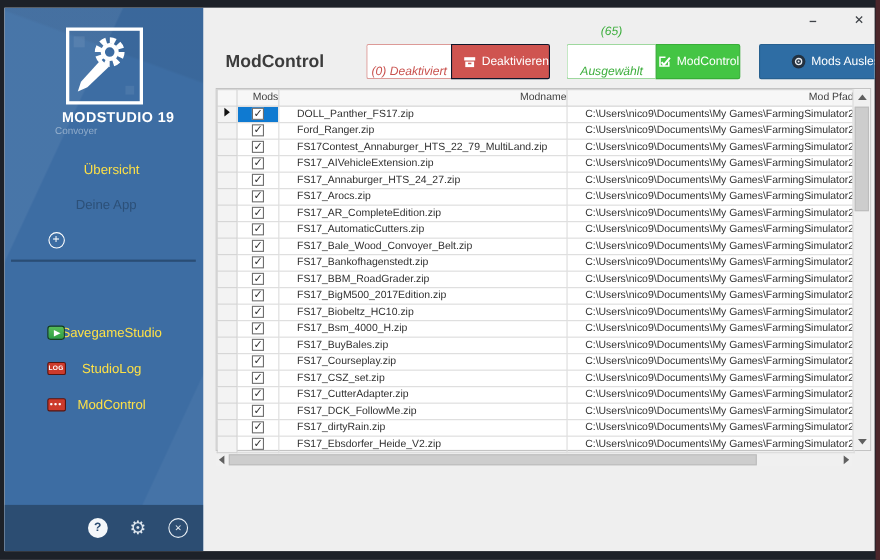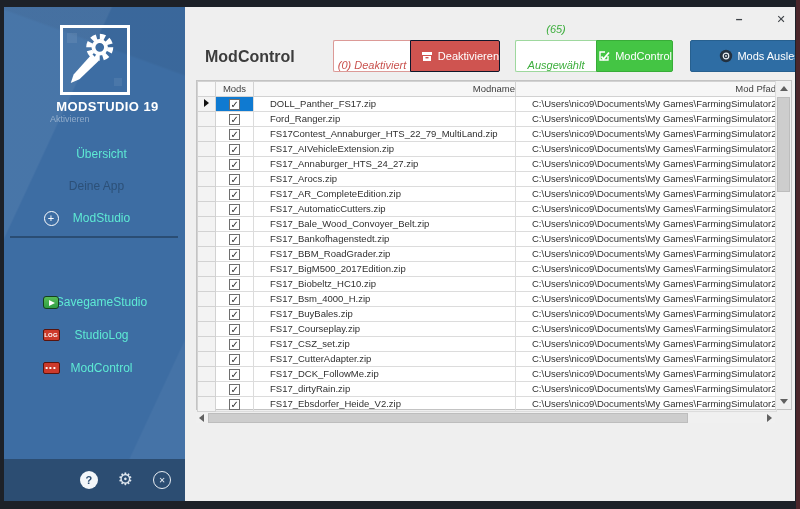--- a/index.html
+++ b/index.html
@@ -18,21 +18,21 @@
       linear-gradient(200deg, rgba(0,0,0,0.05) 0 12%, transparent 12.5%);
     pointer-events:none; }
   .logo-box { position:absolute; left:56px; top:18px; width:70px; height:70px; border:3px solid #fff; }
   .logo-box .faint1 { position:absolute; left:4px; top:5px; width:10px; height:10px; background:rgba(255,255,255,0.08); }
   .logo-box .faint2 { position:absolute; right:5px; bottom:6px; width:8px; height:8px; background:rgba(255,255,255,0.07); }
   .logo-title { position:absolute; left:0; top:92px; width:181px; text-align:center; color:#fff; font-size:13px; font-weight:bold; letter-spacing:0.4px;padding-left:26px; }
   .logo-sub { position:absolute; left:46px; top:107px; color:rgba(255,255,255,0.42); font-size:9px; }
 
   .nav-row { position:absolute; left:0; width:181px; height:30px; display:flex; align-items:center; cursor:pointer; }
   .nav-row .ic { position:absolute; left:38px; width:18px; height:18px; display:flex; align-items:center; justify-content:center; }
-  .nav-row .lbl { width:100%; text-align:center; color:#5eead4; font-size:12px; padding-left:14px; }
+  .nav-row .lbl { width:100%; text-align:center; color:#fde047; font-size:12px; padding-left:14px; }
   .nav-row.muted .lbl { color:#2c5078; padding-left:4px; }
   .row-uebersicht { top:132px; } .row-deineapp { top:164px; } .row-modstudio { top:196px; }
   .side-divider { position:absolute; left:6px; top:229px; width:168px; border-top:2px solid #2a4d74; }
   .row-tools-header { top:246px; } .row-savegame { top:280px; } .row-studiolog { top:313px; } .row-modcontrol { top:346px; }
 
   .grid-icon { display:grid; grid-template-columns:6px 6px; grid-template-rows:6px 6px; gap:2px; }
   .grid-icon i { background:#fff; }
   .plus-circle-icon { width:15px; height:15px; border:1.5px solid #fff; border-radius:50%; color:#fff; font-size:11px; line-height:12px; text-align:center; }
   .savegame-icon { width:16px; height:13px; background:linear-gradient(#58bd58,#2f9e43); border:1px solid #14401c; border-radius:3px; position:relative; }
   .savegame-icon::after { content:""; position:absolute; left:5px; top:3px; border-left:6px solid #fff; border-top:3.5px solid transparent; border-bottom:3.5px solid transparent; }
@@ -61,21 +61,21 @@
   .btn-green { left:383px; width:77px; background:#44c544; border:1px solid #38ad38; }
   .btn-blue { left:477px; width:123px; background:#2e6da4; border:1px solid #27608f; border-radius:2px; gap:4px; }
   .btn .bico { display:flex; }
 
   
   .table-wrap { position:absolute; left:11px; top:73px; width:596px; height:330px; background:#fff; border:1px solid #c3c3c3; }
   table { border-collapse:collapse; table-layout:fixed; width:579px; }
   col.c0 { width:18px; } col.c1 { width:38px; } col.c2 { width:262px; } col.c3 { width:261px; }
   th, td { height:15px; padding:0; font-size:9.5px; font-weight:normal; color:#303030; overflow:hidden; white-space:nowrap; border:1px solid #dcdcdc; line-height:14px; }
   thead th { background:#f7f7f7; color:#3f3f3f; text-align:right; padding-left:4px; border-color:#d2d2d2; }
-  thead th.h-mods { text-align:center; padding-left:0;margin-top:7px; }
+  thead th.h-mods { padding-left:0;margin-top:7px; }
   td.c-rowhdr { background:#f3f3f3; border-color:#d2d2d2; text-align:center; }
   td.c-check { text-align:center; }
   td.c-name, td.c-path { padding-left:16px; }
   tr.selected td.c-check { background:#0f7ad1; }
   .cb { display:inline-block; width:11px; height:11px; background:#fff; border:1px solid #6e6e6e; position:relative; vertical-align:middle; margin-top:1px; cursor:pointer; }
   .cb::after { content:"✓"; position:absolute; left:0.5px; top:-2.5px; font-size:10px; font-weight:bold; color:#2d2d2d; }
   .sel-arrow { display:inline-block; width:0; height:0; border-left:5px solid #111; border-top:4px solid transparent; border-bottom:4px solid transparent; }
 
   .vscroll { position:absolute; right:0; top:0; width:16px; height:328px; background:#f0f0f0; border-left:1px solid #dcdcdc; }
   .vscroll .arr-up, .vscroll .arr-dn { position:absolute; left:4px; width:0; height:0; border-left:4px solid transparent; border-right:4px solid transparent; }
@@ -98,39 +98,38 @@
     <div class="logo-box">
       <span class="faint1"></span>
       <span class="faint2"></span>
       <svg viewBox="0 0 60 60" width="58" height="58">
         <circle cx="38" cy="20" r="11" fill="none" stroke="#fff" stroke-width="6" stroke-dasharray="5.2 3.4"></circle>
         <circle cx="38" cy="20" r="6.5" fill="none" stroke="#fff" stroke-width="4"></circle>
         <path d="M30 27 L37 34 L17 53 L8 57 L11 48 Z" fill="#fff"></path>
       </svg>
     </div>
     <div class="logo-title">MODSTUDIO 19</div>
-    <div class="logo-sub">Aktivieren</div>
+    <div class="logo-sub">Convoyer</div>
 
     <div class="nav-row row-uebersicht">
       <span class="ic grid-icon">
           <i></i>
           <i></i>
           <i></i>
           <i></i>
         </span>
       <span class="lbl">Übersicht</span>
     </div>
     <div class="nav-row row-deineapp muted">
       <span class="lbl">Deine App</span>
     </div>
     <div class="nav-row row-modstudio">
       <span class="ic">
           <span class="plus-circle-icon">+</span>
         </span>
-      <span class="lbl">ModStudio</span>
     </div>
 
     <div class="side-divider"></div>
 
     <div class="nav-row row-studiolog">
       <span class="ic">
           <span class="log-icon">LOG</span>
         </span>
       <span class="lbl">StudioLog</span>
     </div>

